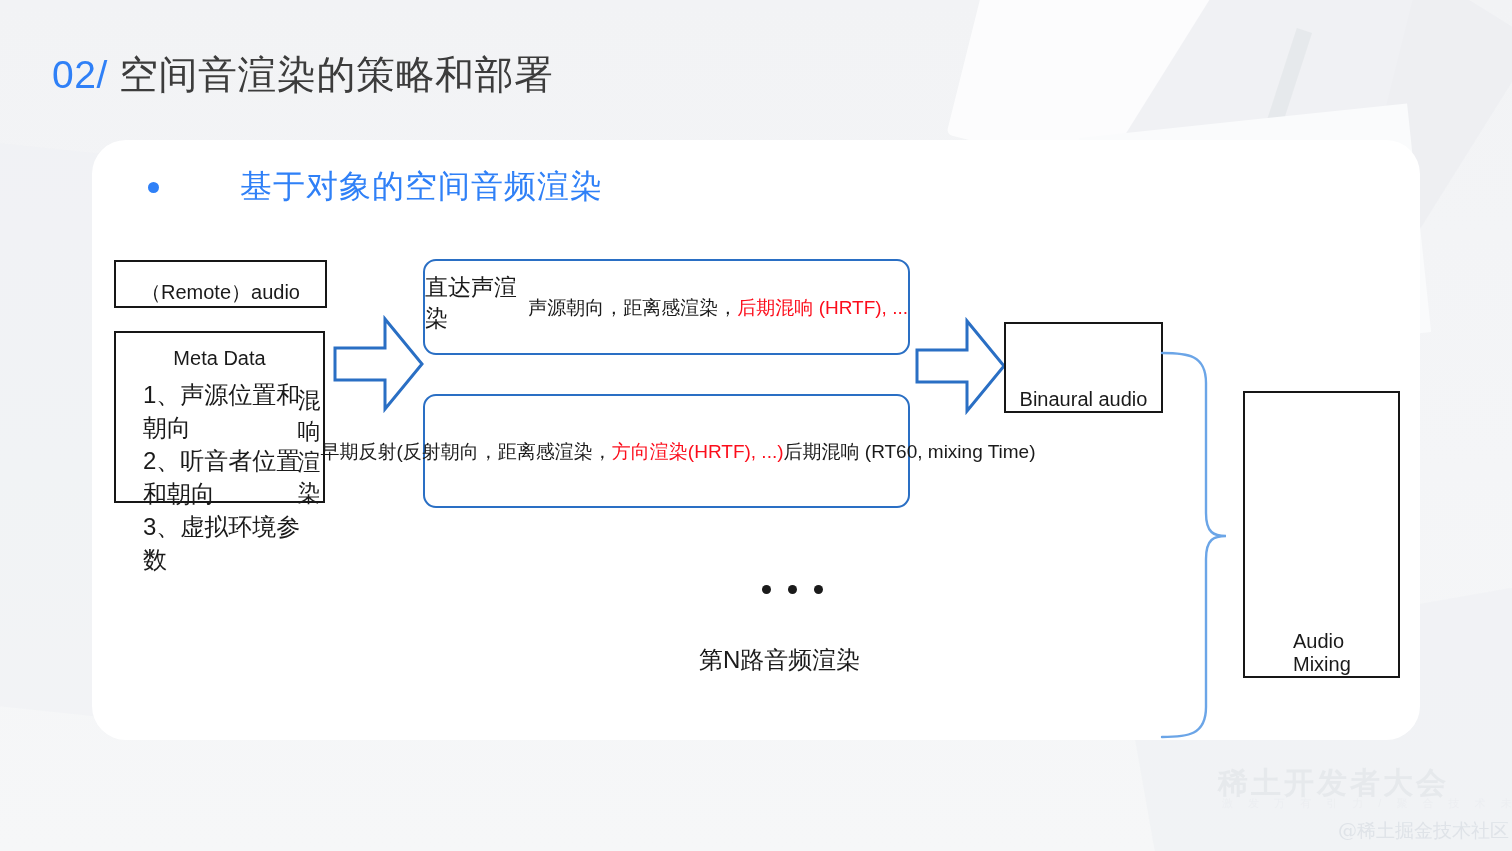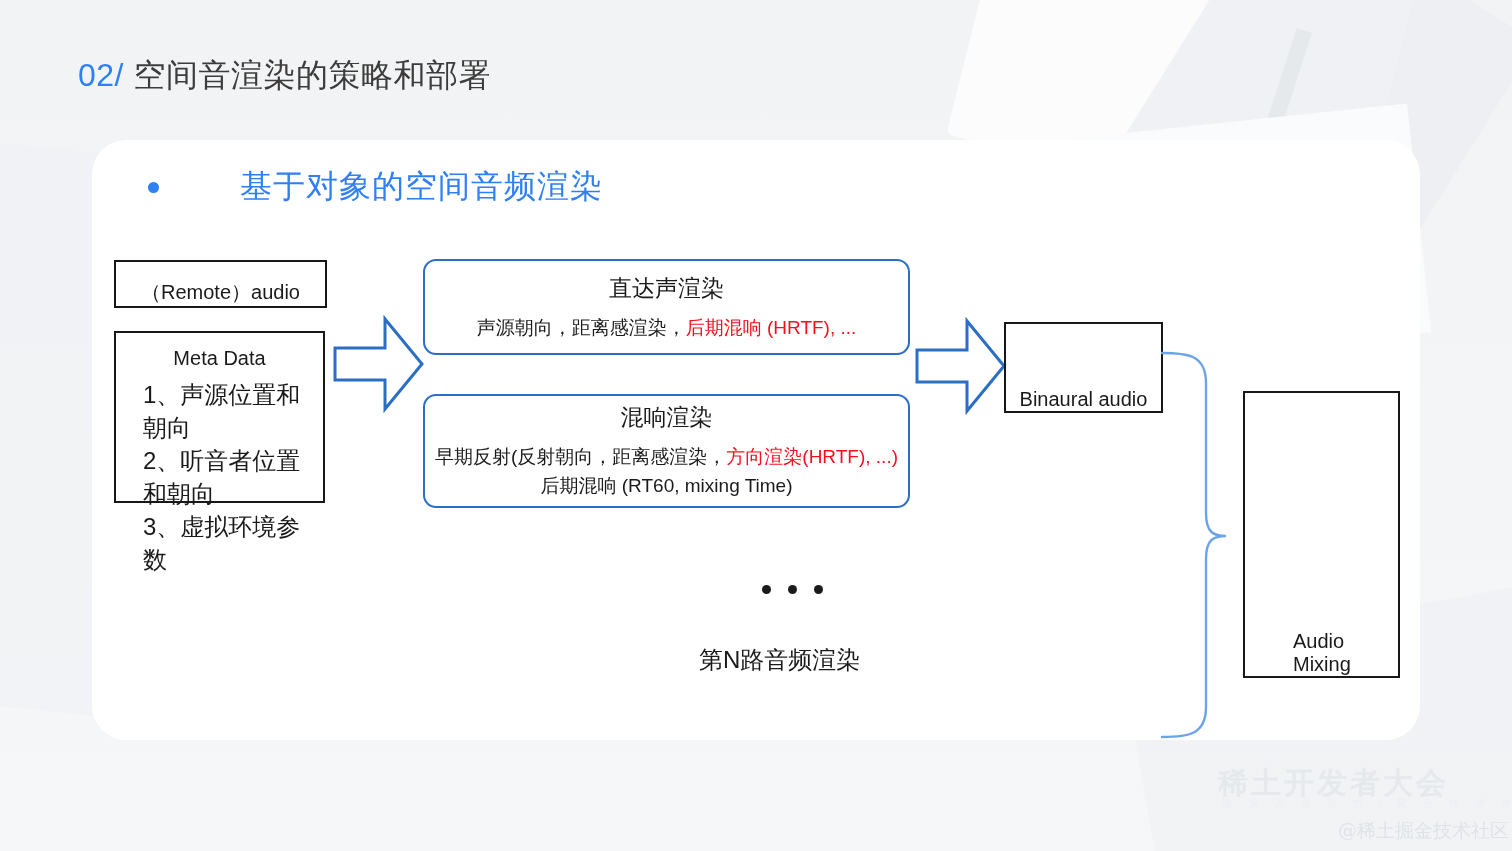--- a/index.html
+++ b/index.html
@@ -65,23 +65,23 @@
     top: 150px; left: -60px;
     width: 220px; height: 560px;
     background: #eff1f4;
     opacity: .55;
     transform: rotate(6deg);
   }
 
   
   .title {
     position: absolute;
-    left: 78px;
+    left: 52px;
     top: 48px;
-    font-size: 32px;
+    font-size: 39px;
     line-height: 54px;
     color: #3c3c3c;
     white-space: nowrap;
     letter-spacing: .5px;
     text-align: center;
   }
   .title .num {
     color: #2f80f7;
   }
 
@@ -167,21 +167,21 @@
   }
 
   
   .rbox {
     position: absolute;
     background: #ffffff;
     border: 2px solid #2a6fc4;
     border-radius: 13px;
     box-sizing: border-box;
     display: flex;
-    flex-direction: column;
+    flex-direction: row;
     align-items: center;
     justify-content: center;
     color: #1a1a1a;
   }
   .rbox-direct {
     left: 423px; top: 259px;
     width: 487px; height: 96px;
   }
   .rbox-reverb {
     left: 423px; top: 394px;

